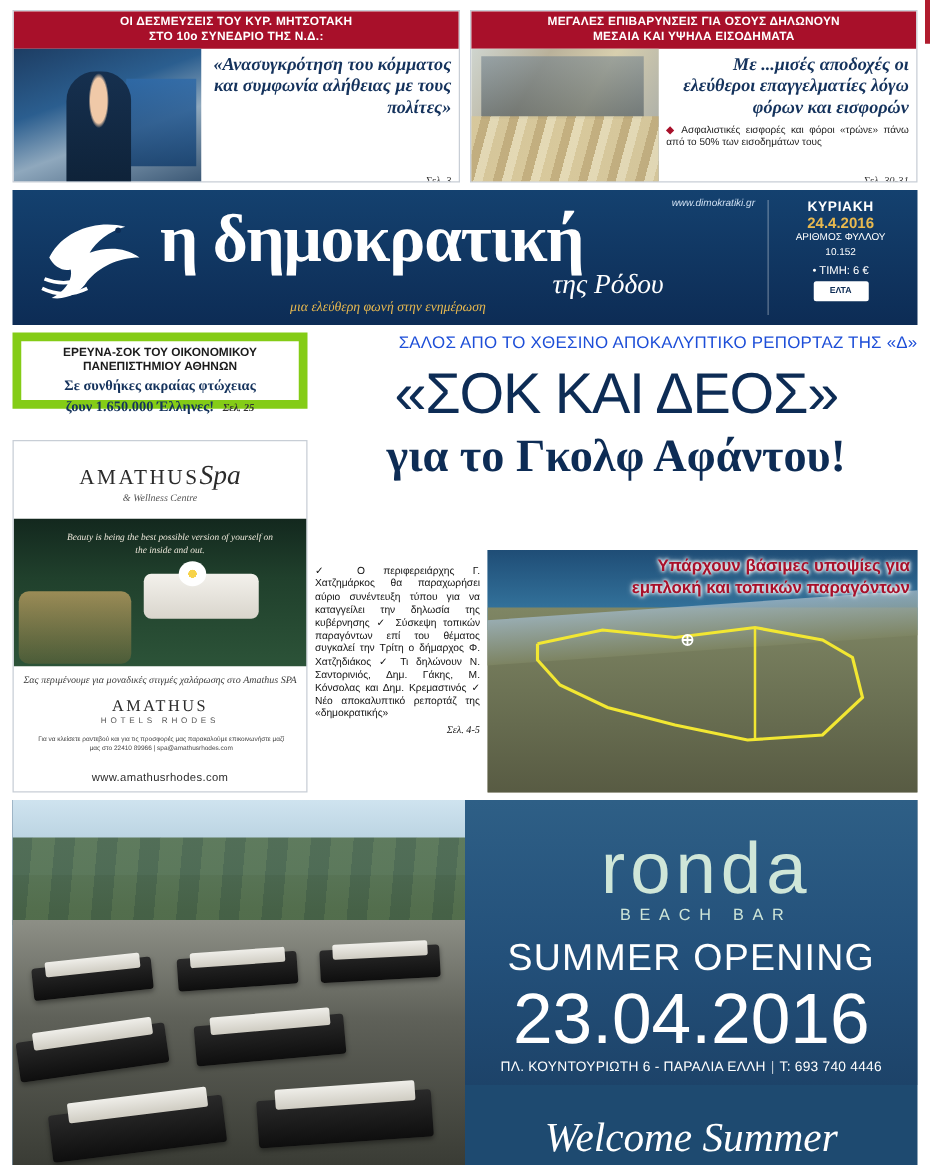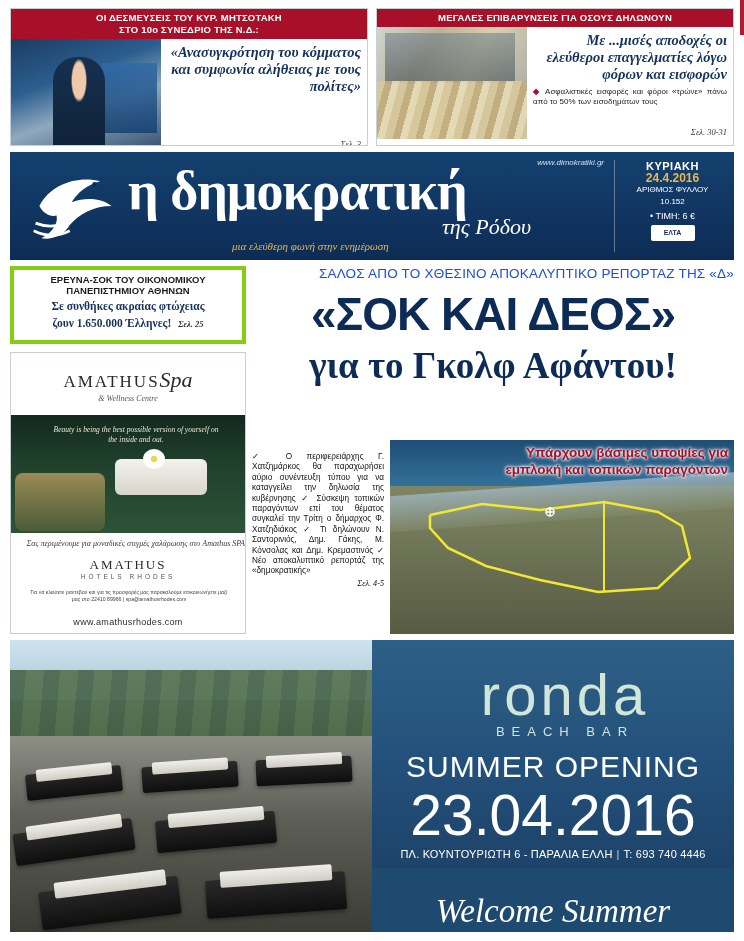--- a/index.html
+++ b/index.html
@@ -229,22 +229,22 @@
     line-height: 16px;
     border-radius: 2px;
   }
 
   
   .survey {
     position: absolute;
     left: 10px;
     top: 266px;
     width: 236px;
-    height: 78px;
-    border: 4px solid #84cc16;
+    height: 61px;
+    border: 7px solid #84cc16;
     box-sizing: border-box;
     padding: 4px 6px;
     text-align: center;
   }
   .survey .t1 {
     font-size: 9.5px;
     font-weight: bold;
     color: #1b1b1b;
     line-height: 11px;
   }
@@ -278,21 +278,21 @@
     letter-spacing: .2px;
   }
   .headline {
     position: absolute;
     left: 252px;
     top: 288px;
     width: 482px;
     text-align: center;
     color: #0d2c55;
     font-family: "Liberation Sans", sans-serif;
-    font-weight: bold;
+    font-weight: normal;
     font-size: 46px;
     line-height: 52px;
     letter-spacing: -1px;
   }
   .headline2 {
     position: absolute;
     left: 252px;
     top: 344px;
     width: 482px;
     text-align: center;
@@ -374,21 +374,21 @@
     font-style: italic;
     font-size: 7.5px;
     line-height: 10px;
     text-align: center;
     opacity: .95;
   }
   .spa-tag {
     position: absolute;
     left: 0; top: 186px;
     width: 234px;
-    text-align: right;
+    text-align: center;
     font-family: "Liberation Serif", serif;
     font-style: italic;
     font-size: 8px;
     color: #3b3b3b;
   }
   .spa-hotels {
     position: absolute;
     left: 0; top: 204px;
     width: 234px;
     text-align: center;
@@ -612,20 +612,21 @@
         <div class="teaser-text">
           <div class="teaser-lede">«Ανασυγκρότηση του κόμματος και συμφωνία αλήθειας με τους πολίτες»</div>
           <div class="teaser-ref">Σελ. 3</div>
         </div>
       </div>
     </div>
 
     <div class="teaser">
       <div class="teaser-head">
         <div>ΜΕΓΑΛΕΣ ΕΠΙΒΑΡΥΝΣΕΙΣ ΓΙΑ ΟΣΟΥΣ ΔΗΛΩΝΟΥΝ</div>
+        <div>ΜΕΣΑΙΑ ΚΑΙ ΥΨΗΛΑ ΕΙΣΟΔΗΜΑΤΑ</div>
       </div>
       <div class="teaser-body">
         <div class="teaser-photo photo2"></div>
         <div class="teaser-text">
           <div class="teaser-lede">Με ...μισές αποδοχές οι ελεύθεροι επαγγελματίες λόγω φόρων και εισφορών</div>
           <div class="teaser-sub">
             <span class="bullet">◆</span>
             <span>Ασφαλιστικές εισφορές και φόροι «τρώνε» πάνω από το 50% των εισοδημάτων τους</span>
           </div>
           <div class="teaser-ref">Σελ. 30-31</div>

